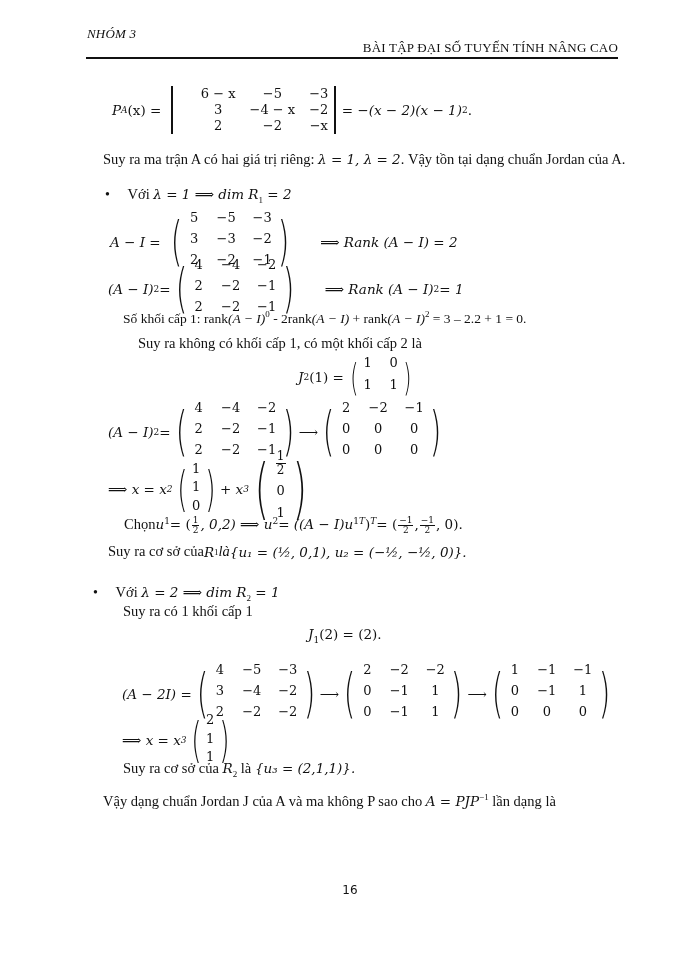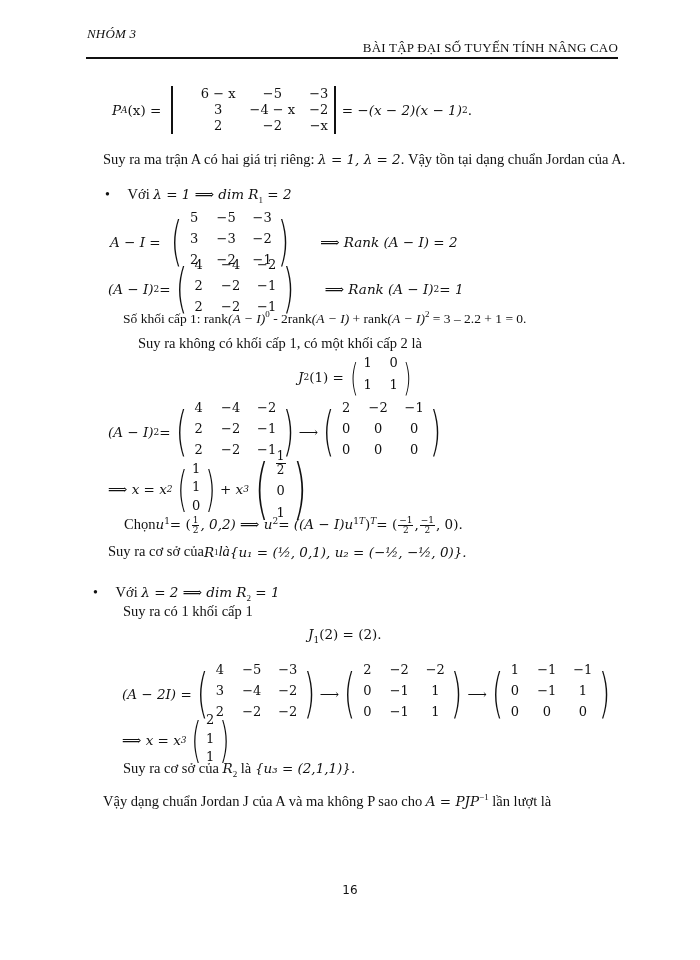--- a/index.html
+++ b/index.html
@@ -290,16 +290,16 @@
       </span>
     <span class="paren" style="font-size:48px;">)</span>
   </span>
 </div>
 
 <div class="abs" style="left:123px; top:760px;">
   <span>Suy ra cơ sở của </span><span class="m mi">R</span><sub>2</sub><span> là </span><span class="m mi">{u₃ = (2,1,1)}.</span>
 </div>
 
 <div class="abs" style="left:103px; top:792px;">
-  <span>Vậy dạng chuẩn Jordan J của A và ma không P sao cho </span><span class="m mi">A = PJP</span><sup>−1</sup><span> lần lượt là</span>
+  <span>Vậy dạng chuẩn Jordan J của A và ma không P sao cho </span><span class="m mi">A = PJP</span><sup>−1</sup><span> lần dạng là</span>
 </div>
 
 <div class="abs page-num">16</div>
 
 </body></html>

